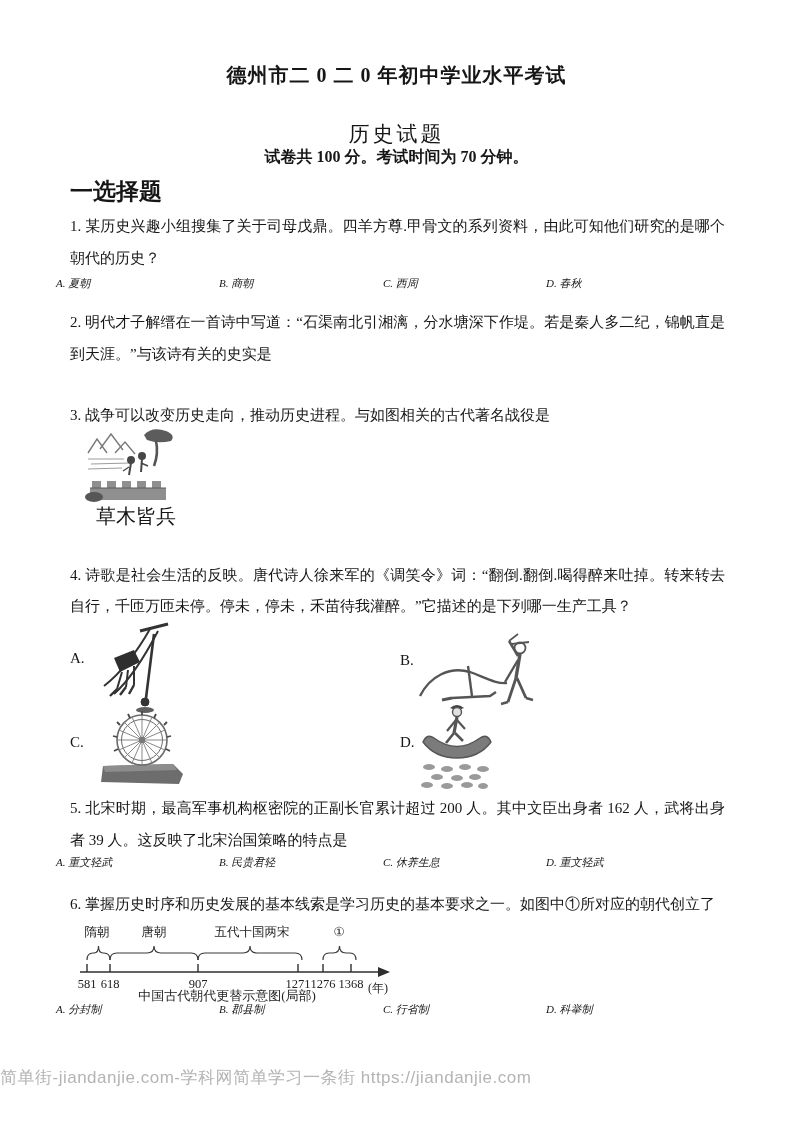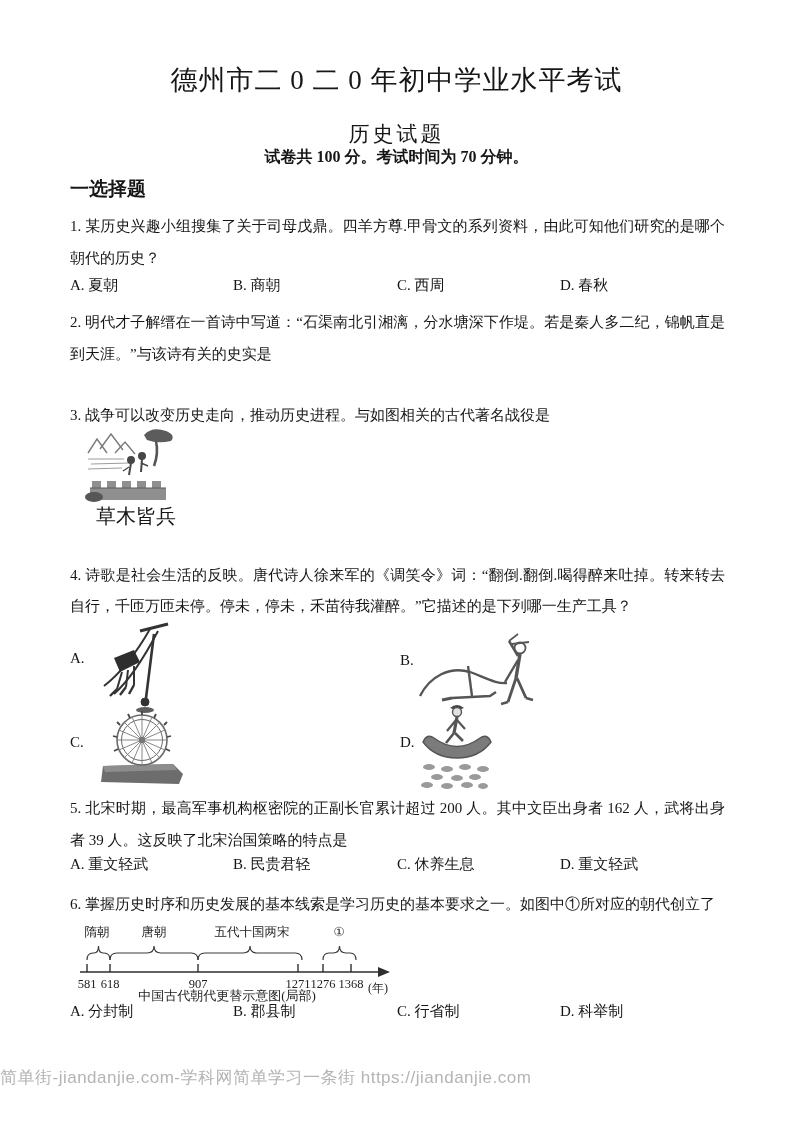--- a/index.html
+++ b/index.html
@@ -2,29 +2,29 @@
 <html><head>
 <meta charset="utf-8">
 <style>
   html,body { margin:0; padding:0; background:#ffffff; }
   .page {
     position:relative; width:793px; height:1122px; background:#fff;
     font-family:"Liberation Serif","DejaVu Serif",serif;
     color:#161616; overflow:hidden;
   }
   .centered { position:absolute; left:0; width:793px; text-align:center; }
-  .title1 { top:62px;  font-size:27px; font-weight:normal; letter-spacing:1px; }
+  .title1 { top:62px;  font-size:20px; font-weight:bold; letter-spacing:1px; }
   .title2 { top:120px; font-size:21px; font-weight:normal; letter-spacing:3px; }
   .subtitle { top:147px; font-size:16px; font-weight:bold; }
-  .section-heading { position:absolute; left:70px; top:176px; font-size:19px; font-weight:bold; }
+  .section-heading { position:absolute; left:70px; top:176px; font-size:23px; font-weight:bold; }
   .qtext {
     position:absolute; left:70px; width:655px;
     font-size:15px; line-height:32px; text-align:justify; word-break:break-all;
   }
-  .opts { position:absolute; left:70px; width:660px; height:24px; font-size:15px; }
+  .opts { position:absolute; left:56px; width:660px; height:24px; font-size:11px;font-style:italic; }
   .opts span { position:absolute; top:0; white-space:nowrap; }
   .opt0 { left:0; } .opt1 { left:163px; } .opt2 { left:327px; } .opt3 { left:490px; }
   .fig { position:absolute; }
   .fig-caption { position:absolute; font-size:20px; }
   .q4-letter { position:absolute; font-size:15px; }
   .timeline text { font-family:"Liberation Serif","DejaVu Serif",serif; fill:#222; }
   .footer {
     position:absolute; top:1066px; left:0; width:793px; 
     font-family:"Liberation Sans","DejaVu Sans",sans-serif;
     font-size:17px; color:#b4b4b4; letter-spacing:0.5px;

